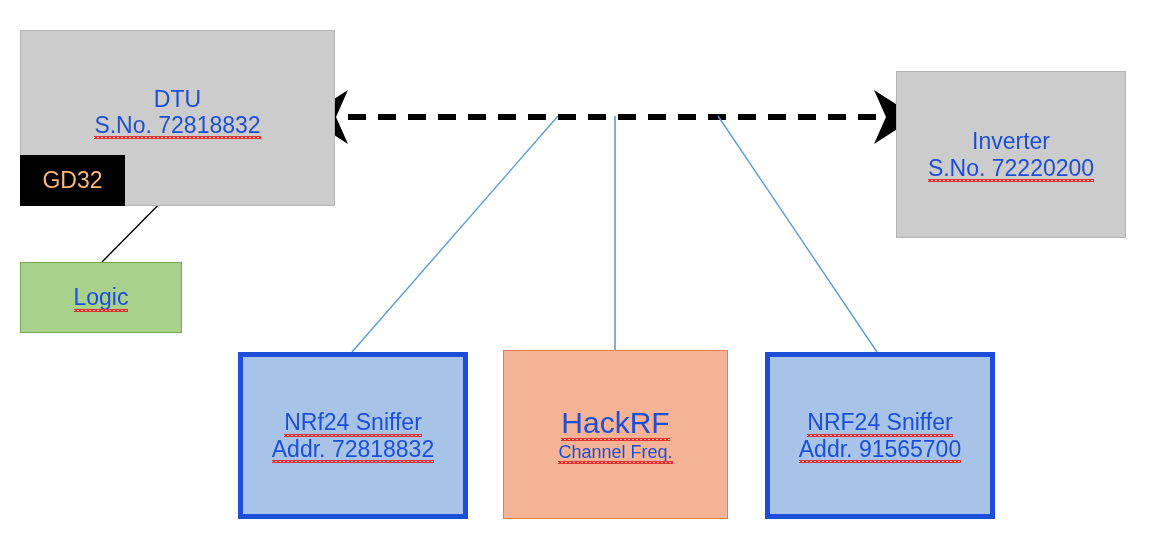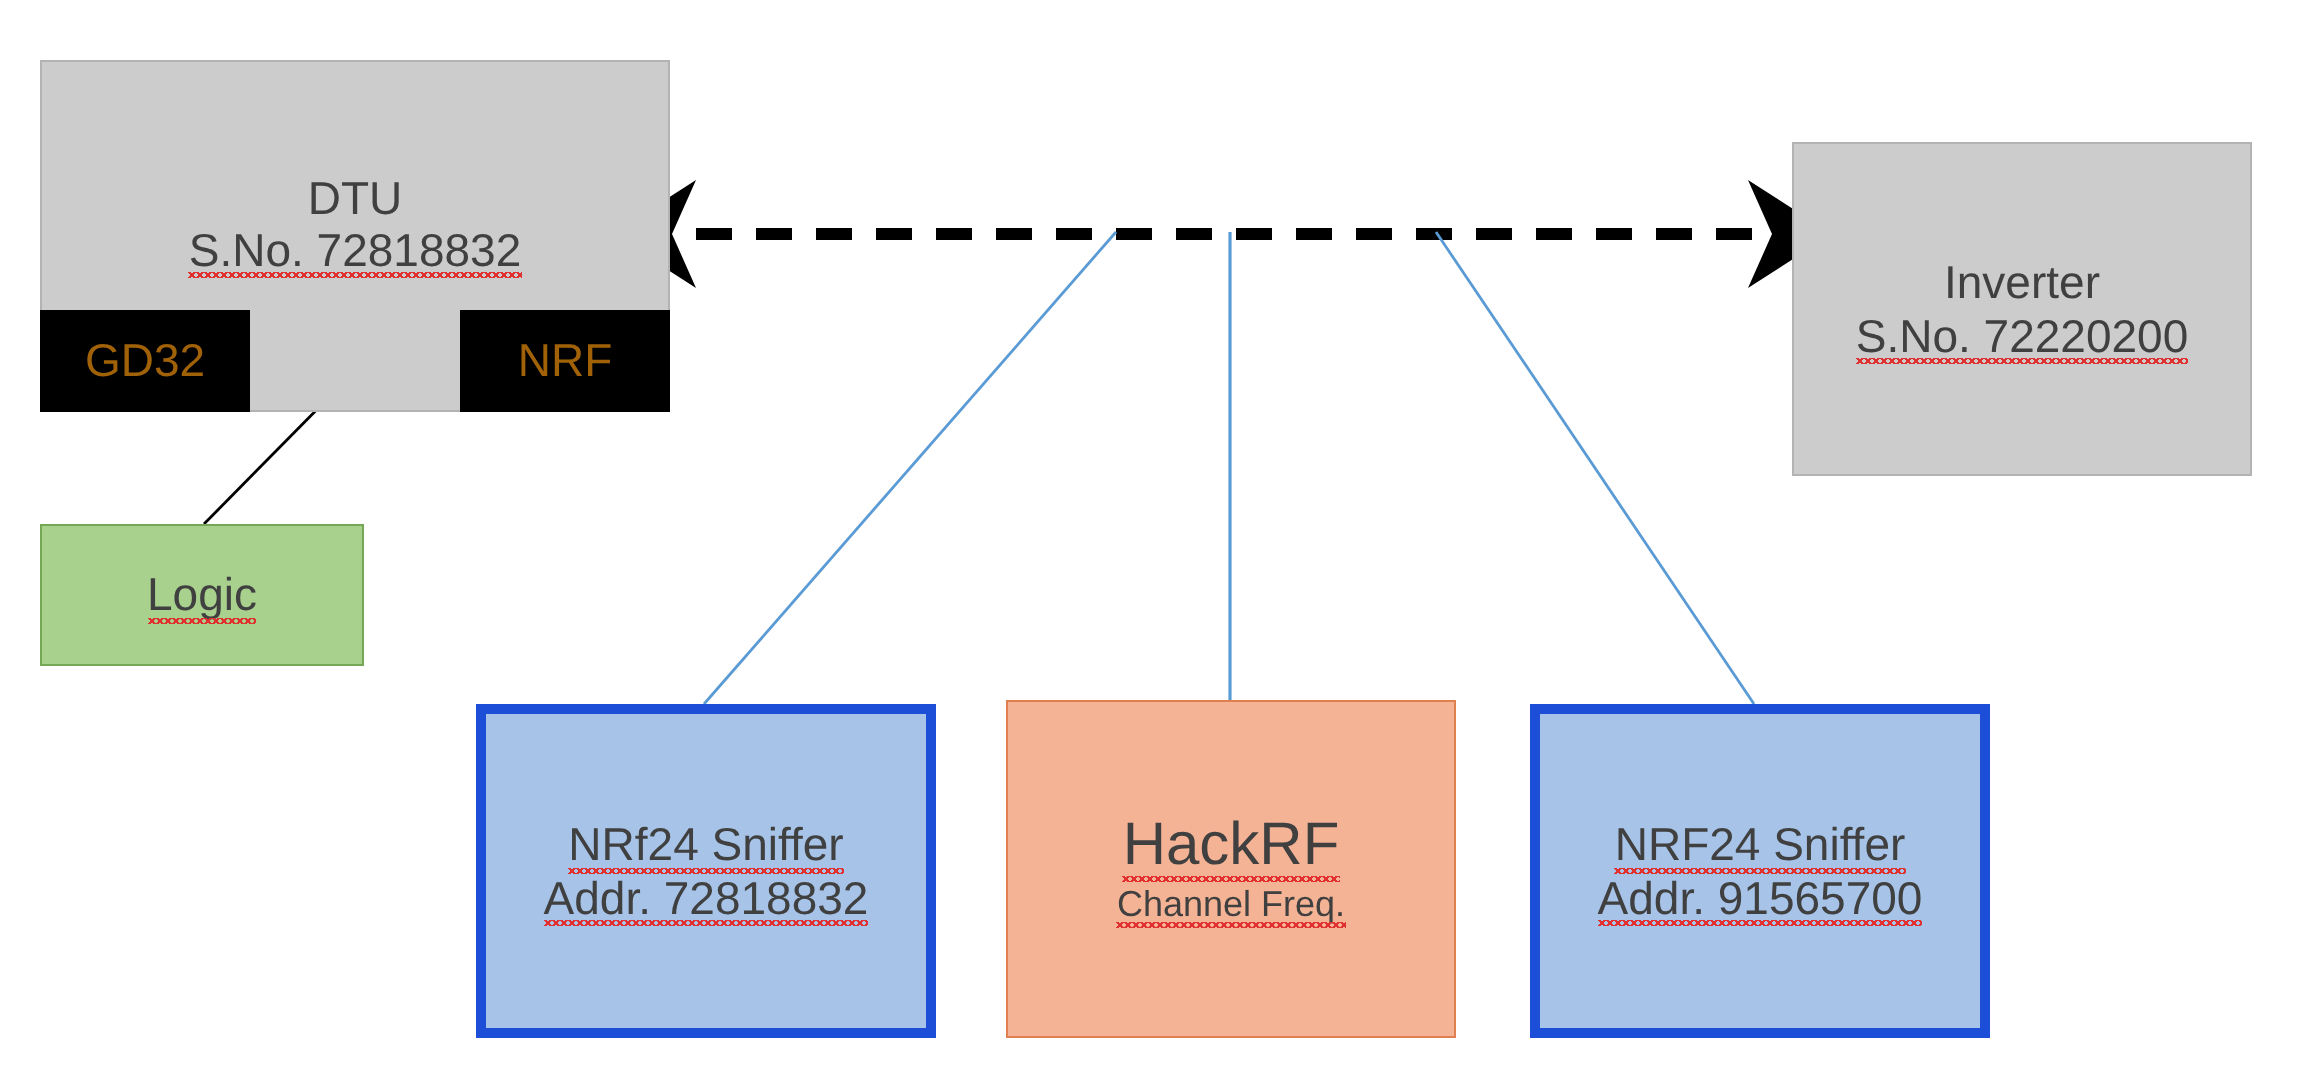--- a/index.html
+++ b/index.html
@@ -29,21 +29,21 @@
   }
   .node {
     position: absolute;
     box-sizing: border-box;
     display: flex;
     flex-direction: column;
     align-items: center;
     justify-content: center;
     text-align: center;
     line-height: 1.14;
-    color: #404040;
+    color: #1d4ed8;
   }
   
   .gray-box {
     background: #cccccc;
     border: 1px solid #b3b3b3;
   }
   #dtu-box {
     left: 20px;
     top: 30px;
     width: 315px;
@@ -57,21 +57,21 @@
     width: 230px;
     height: 167px;
     margin-top: 41px;
   }
   .gray-line-1 { font-size: 23px; }
   .gray-line-2 { font-size: 23px; }
 
   
   .chip-box {
     background: #000000;
-    color: #a16207;
+    color: #fdba74;
     font-size: 23px;
     border: none;
   }
   #gd32-box {
     left: 20px;
     top: 155px;
     width: 105px;
     height: 51px;
   }
   #nrf-box {
@@ -182,23 +182,20 @@
     <div class="gray-line-1">DTU</div>
     <div class="gray-line-2">
       <span class="sq">S.No. 72818832</span>
     </div>
   </div>
 
   <div class="node chip-box" id="gd32-box">
     <div>GD32</div>
   </div>
 
-  <div class="node chip-box" id="nrf-box">
-    <div>NRF</div>
-  </div>
 
   <div class="node" id="logic-box">
     <div>
       <span class="sq">Logic</span>
     </div>
   </div>
 
   <div class="node gray-box" id="inverter-box">
     <div class="gray-line-1">Inverter</div>
     <div class="gray-line-2">

